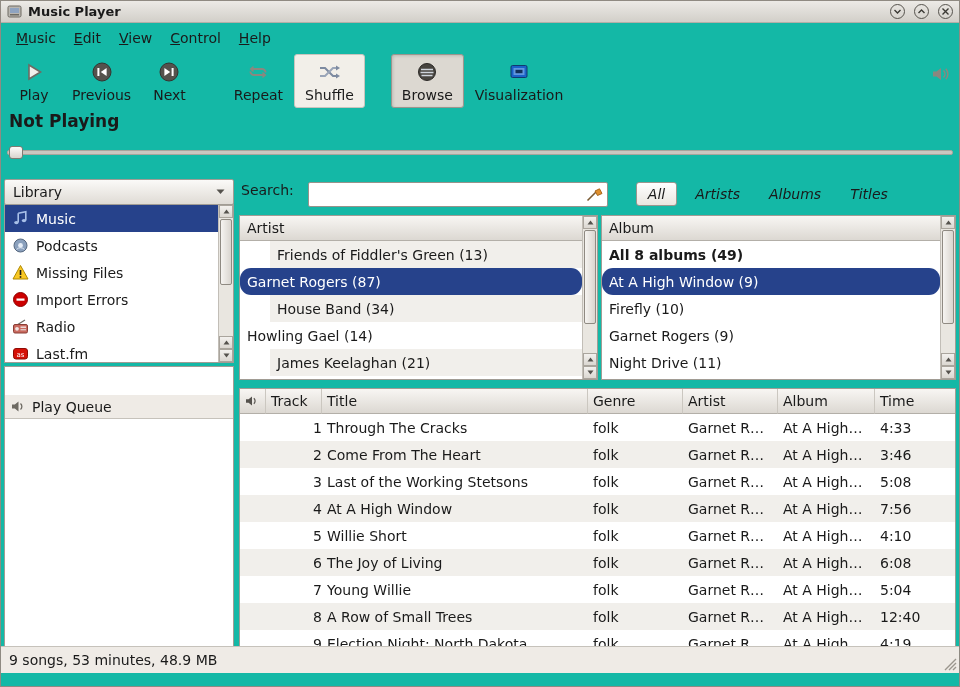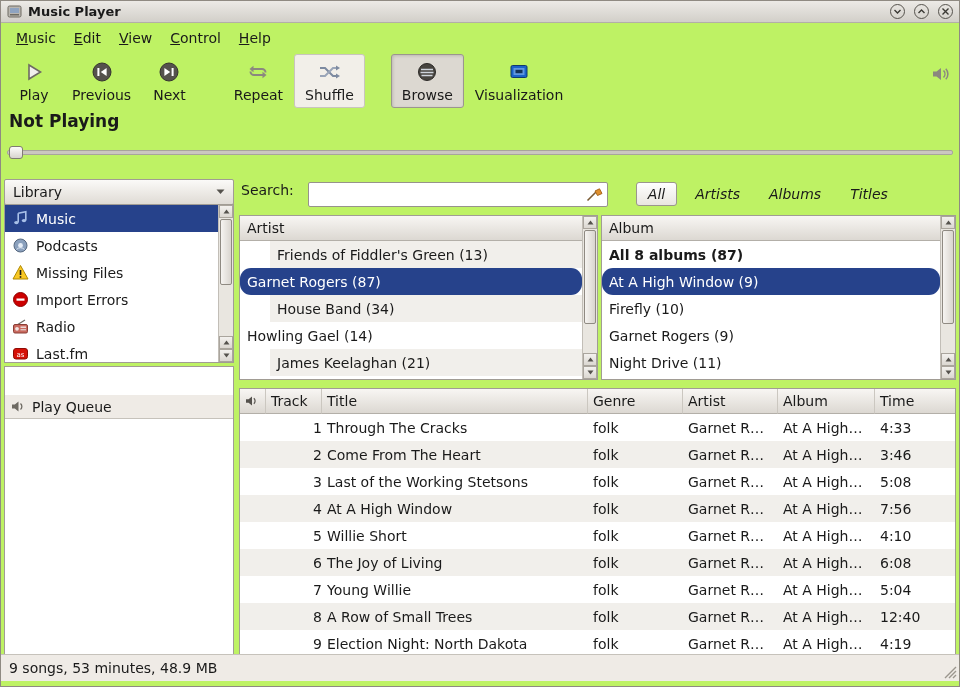--- a/index.html
+++ b/index.html
@@ -1,18 +1,18 @@
 <!DOCTYPE html>
 <html><head>
 <meta charset="utf-8">
 <style>
 *{box-sizing:border-box;}
 html,body{margin:0;padding:0;background:#d8d4ce;}
 body{font-family:"DejaVu Sans","Liberation Sans",sans-serif;font-size:14px;color:#1a1a1a;}
-#window{position:relative;width:960px;height:687px;background:#bef264;border:1px solid #8f8a82;overflow:hidden;}
+#window{position:relative;width:960px;height:687px;background:#14b8a6;border:1px solid #8f8a82;overflow:hidden;}
 u{text-decoration:underline;}
 svg{display:block;}
 
 
 .titlebar{position:absolute;top:0;left:0;right:0;height:22px;background:linear-gradient(#eceae6,#d2cfc9);border-bottom:1px solid #b3afa8;display:flex;align-items:center;padding:0 6px;}
 .app-icon{margin-right:6px;}
 .titlebar .title{font-weight:bold;font-size:13px;flex:1;}
 .win-controls{display:flex;gap:9px;align-items:center;}
 .win-btn{width:15px;height:15px;border:1px solid #56534d;border-radius:50%;display:flex;align-items:center;justify-content:center;}
 
@@ -86,21 +86,21 @@
 .cell{padding-left:5px;white-space:nowrap;overflow:hidden;}
 .c-icon{width:26px;flex:none;}
 .c-track{width:56px;flex:none;text-align:right;}
 .c-title{flex:1;}
 .c-genre{width:95px;flex:none;}
 .c-artist{width:95px;flex:none;}
 .c-album{width:97px;flex:none;}
 .c-time{width:80px;flex:none;}
 
 
-.statusbar{position:absolute;left:0;right:0;bottom:5px;height:27px;background:#efebe6;border-top:1px solid #c6c2bb;display:flex;align-items:center;padding:0 8px;}
+.statusbar{position:absolute;left:0;right:0;bottom:13px;height:27px;background:#efebe6;border-top:1px solid #c6c2bb;display:flex;align-items:center;padding:0 8px;}
 .grip{position:absolute;right:2px;bottom:2px;}
 </style>
 </head>
 <body>
 
 <div id="window">
 
   <div class="titlebar">
     <span class="app-icon">
       <svg width="15" height="15" viewBox="0 0 15 15">
@@ -362,21 +362,21 @@
       </div>
     </div>
   </div>
 
   <div class="pane" id="album-pane">
     <div class="pane-main">
       <div class="pane-header">
         <span>Album</span>
       </div>
       <div class="b-rows">
-          <div class="b-row bold">All 8 albums (87)</div>
+          <div class="b-row bold">All 8 albums (49)</div>
           <div class="b-row sel">At A High Window (9)</div>
           <div class="b-row">Firefly (10)</div>
           <div class="b-row">Garnet Rogers (9)</div>
           <div class="b-row">Night Drive (11)</div>
         </div>
     </div>
     <div class="pane-scroll">
       <div class="sb-step" style="top:0">
         <svg width="7" height="5" viewBox="0 0 7 5">
             <path d="M0.5 4.5 L3.5 0.5 L6.5 4.5 Z" fill="#55524d"></path>

